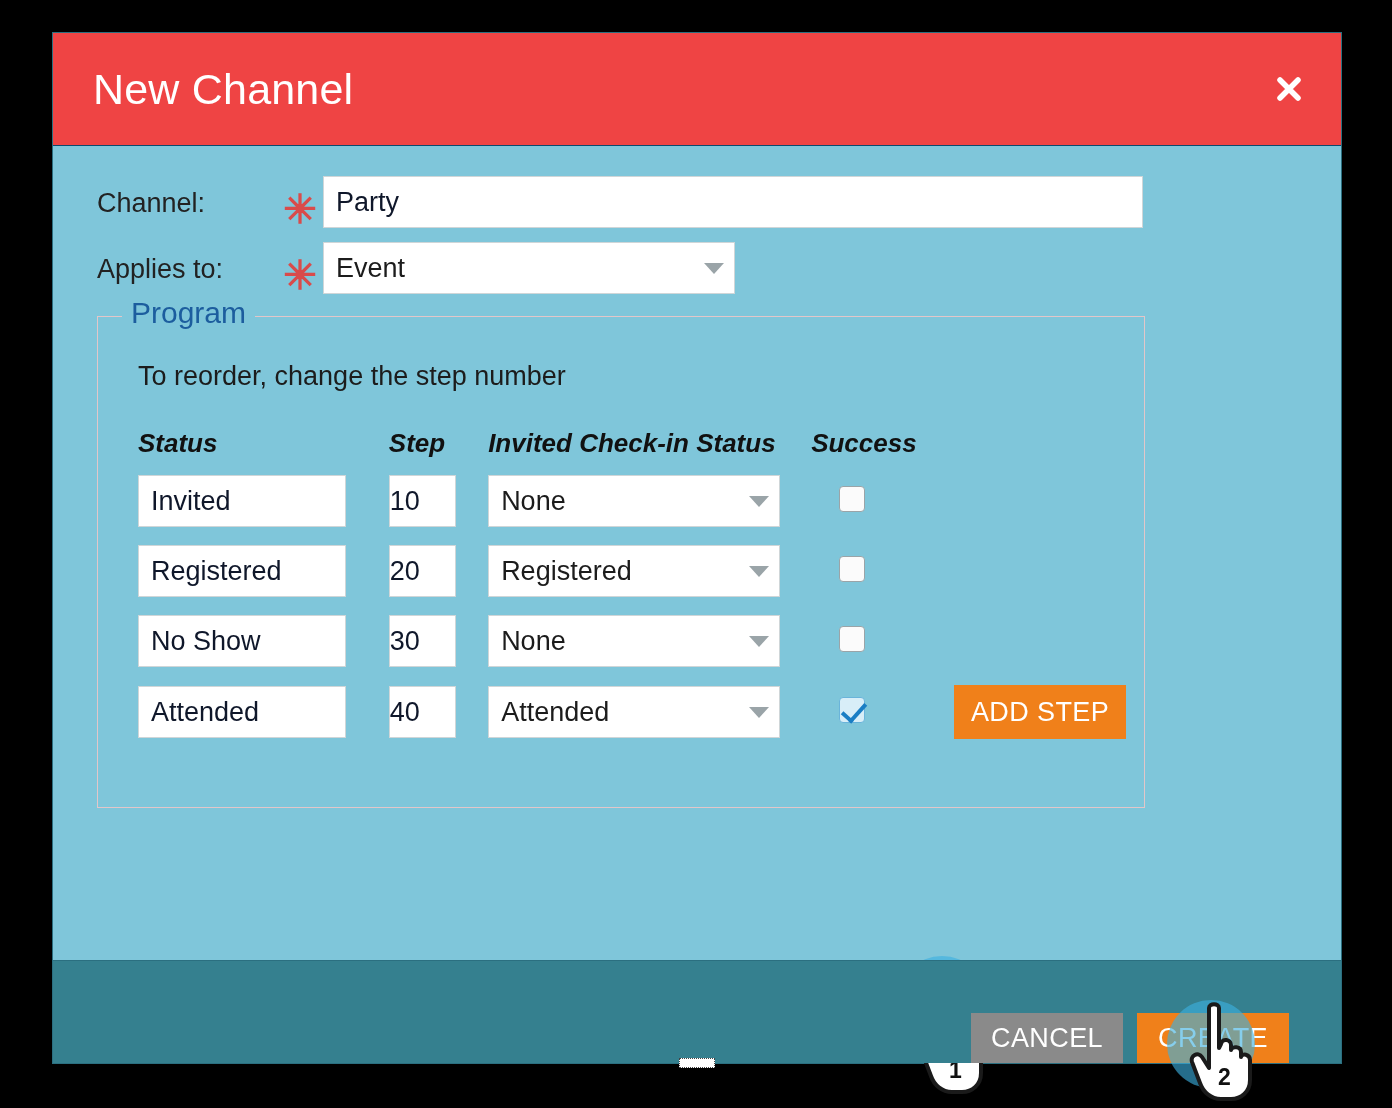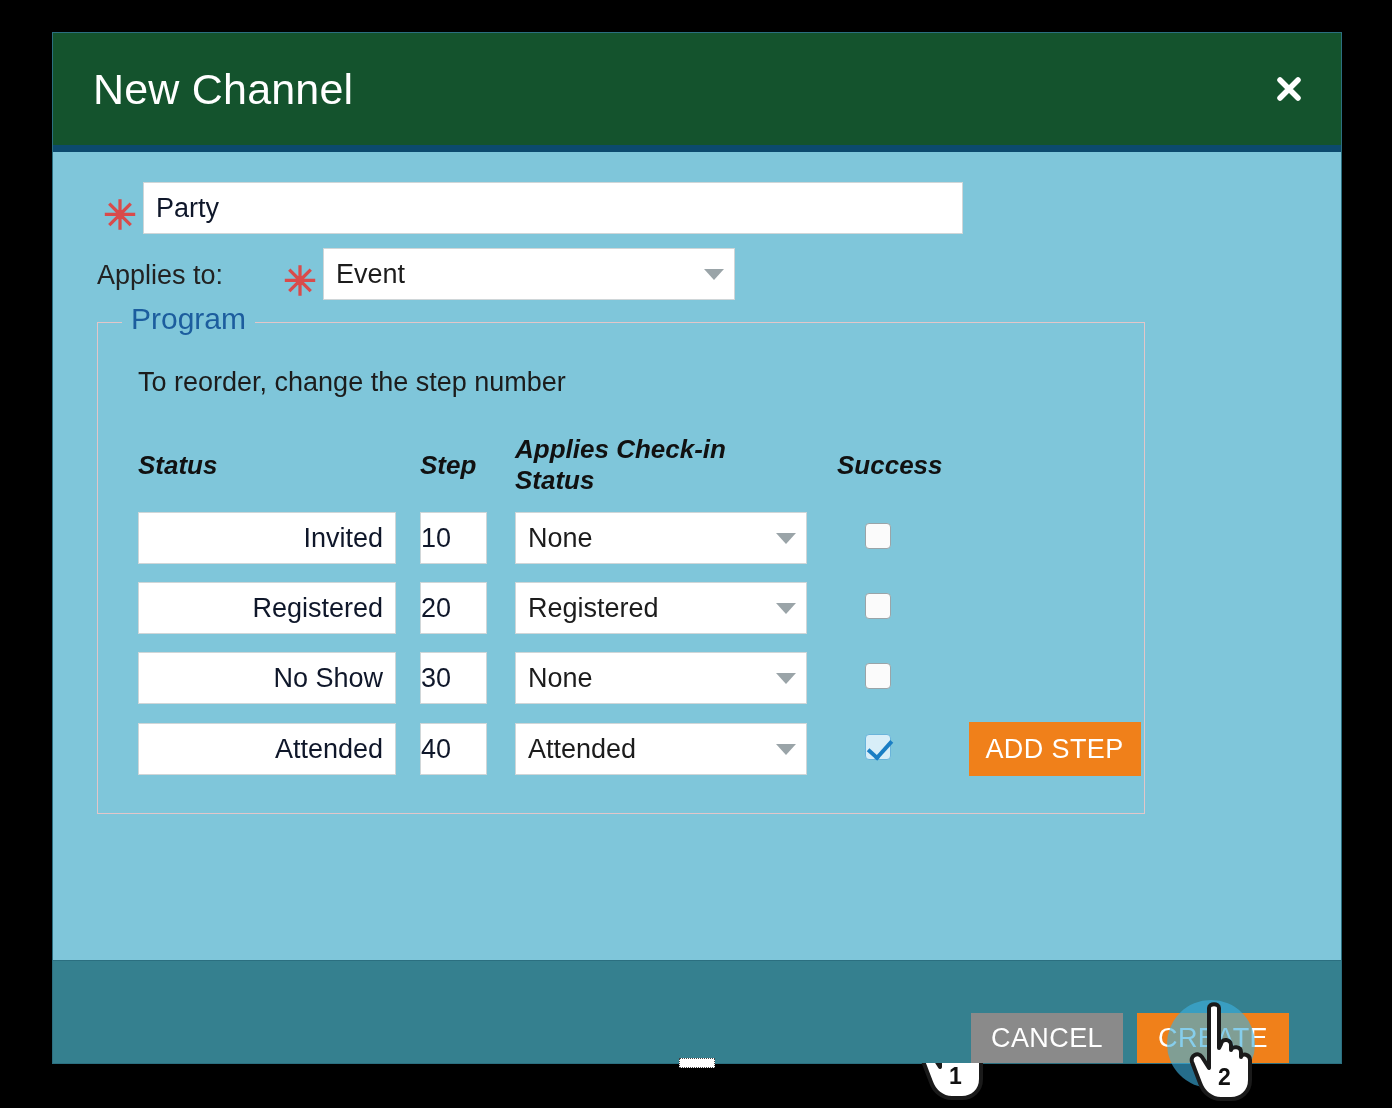--- a/index.html
+++ b/index.html
@@ -24,24 +24,24 @@
     background: #7fc6da;
     border: 1px solid #2b6f80;
     box-sizing: border-box;
     display: flex;
     flex-direction: column;
   }
 
   
   .modal-header {
     height: 112px;
-    background: #14532d;
+    background: #ef4444;
     position: relative;
     flex: 0 0 auto;
-    border-bottom: 7px solid #0c4a6e;
+    border-bottom: 1px solid #0c4a6e;
   }
   .modal-title {
     position: absolute;
     left: 40px;
     top: 50%;
     transform: translateY(-50%);
     color: #ffffff;
     font-size: 43px;
     font-weight: normal;
     letter-spacing: 0.2px;
@@ -183,21 +183,21 @@
   th.col-step   { width: 84px; padding-left: 24px !important; }
   th.col-mobile { width: 296px; padding-left: 28px !important; }
   th.col-success{ width: 150px; padding-left: 30px !important; }
 
   table.steps td { padding: 0 0 18px 0; vertical-align: middle; }
   td.c-step   { padding-left: 24px !important; }
   td.c-mobile { padding-left: 28px !important; }
   td.c-success{ padding-left: 30px !important; text-align: left; }
   td.c-add    { padding-left: 26px !important; }
 
-  .status-input { width: 258px; text-align: right; }
+  .status-input { width: 208px; }
   .step-input   { width: 67px; text-align: left; padding: 0; }
   .mobile-select{ width: 292px; }
 
   .chk {
     width: 26px;
     height: 26px;
     background: #fbfbfb;
     border: 1px solid #9aa4a8;
     border-radius: 4px;
     display: inline-block;
@@ -295,20 +295,21 @@
     <div class="close-btn">
       <svg width="28" height="28" viewBox="0 0 28 28" aria-hidden="true">
         <path d="M5 5 L23 23 M23 5 L5 23" stroke="#ffffff" stroke-width="5.5" stroke-linecap="round"></path>
       </svg>
     </div>
   </div>
 
   <div class="modal-body">
 
     <div class="form-row">
+      <div class="form-label">Channel:</div>
       <div class="req-star">✳</div>
       <input class="text-input channel-input" type="text" value="Party" style="">
     </div>
 
     <div class="form-row">
       <div class="form-label">Applies to:</div>
       <div class="req-star">✳</div>
       <div class="select-box applies-select">
         <span class="val">Event</span>
         <span class="caret"></span>
@@ -318,21 +319,21 @@
 
     <div class="program-fieldset">
       <div class="program-legend">Program</div>
       <div class="reorder-note">To reorder, change the step number</div>
 
       <table class="steps">
         <thead>
           <tr>
             <th class="col-status">Status</th>
             <th class="col-step">Step</th>
-            <th class="col-mobile">Applies Check-in Status</th>
+            <th class="col-mobile">Invited Check-in Status</th>
             <th class="col-success">Success</th>
             <th></th>
           </tr>
         </thead>
         <tbody>
 
           <tr>
             <td><input class="text-input status-input" type="text" value="Invited" style=""></td>
             <td class="c-step"><input class="text-input step-input" type="text" value="10" style=""></td>
             <td class="c-mobile">

